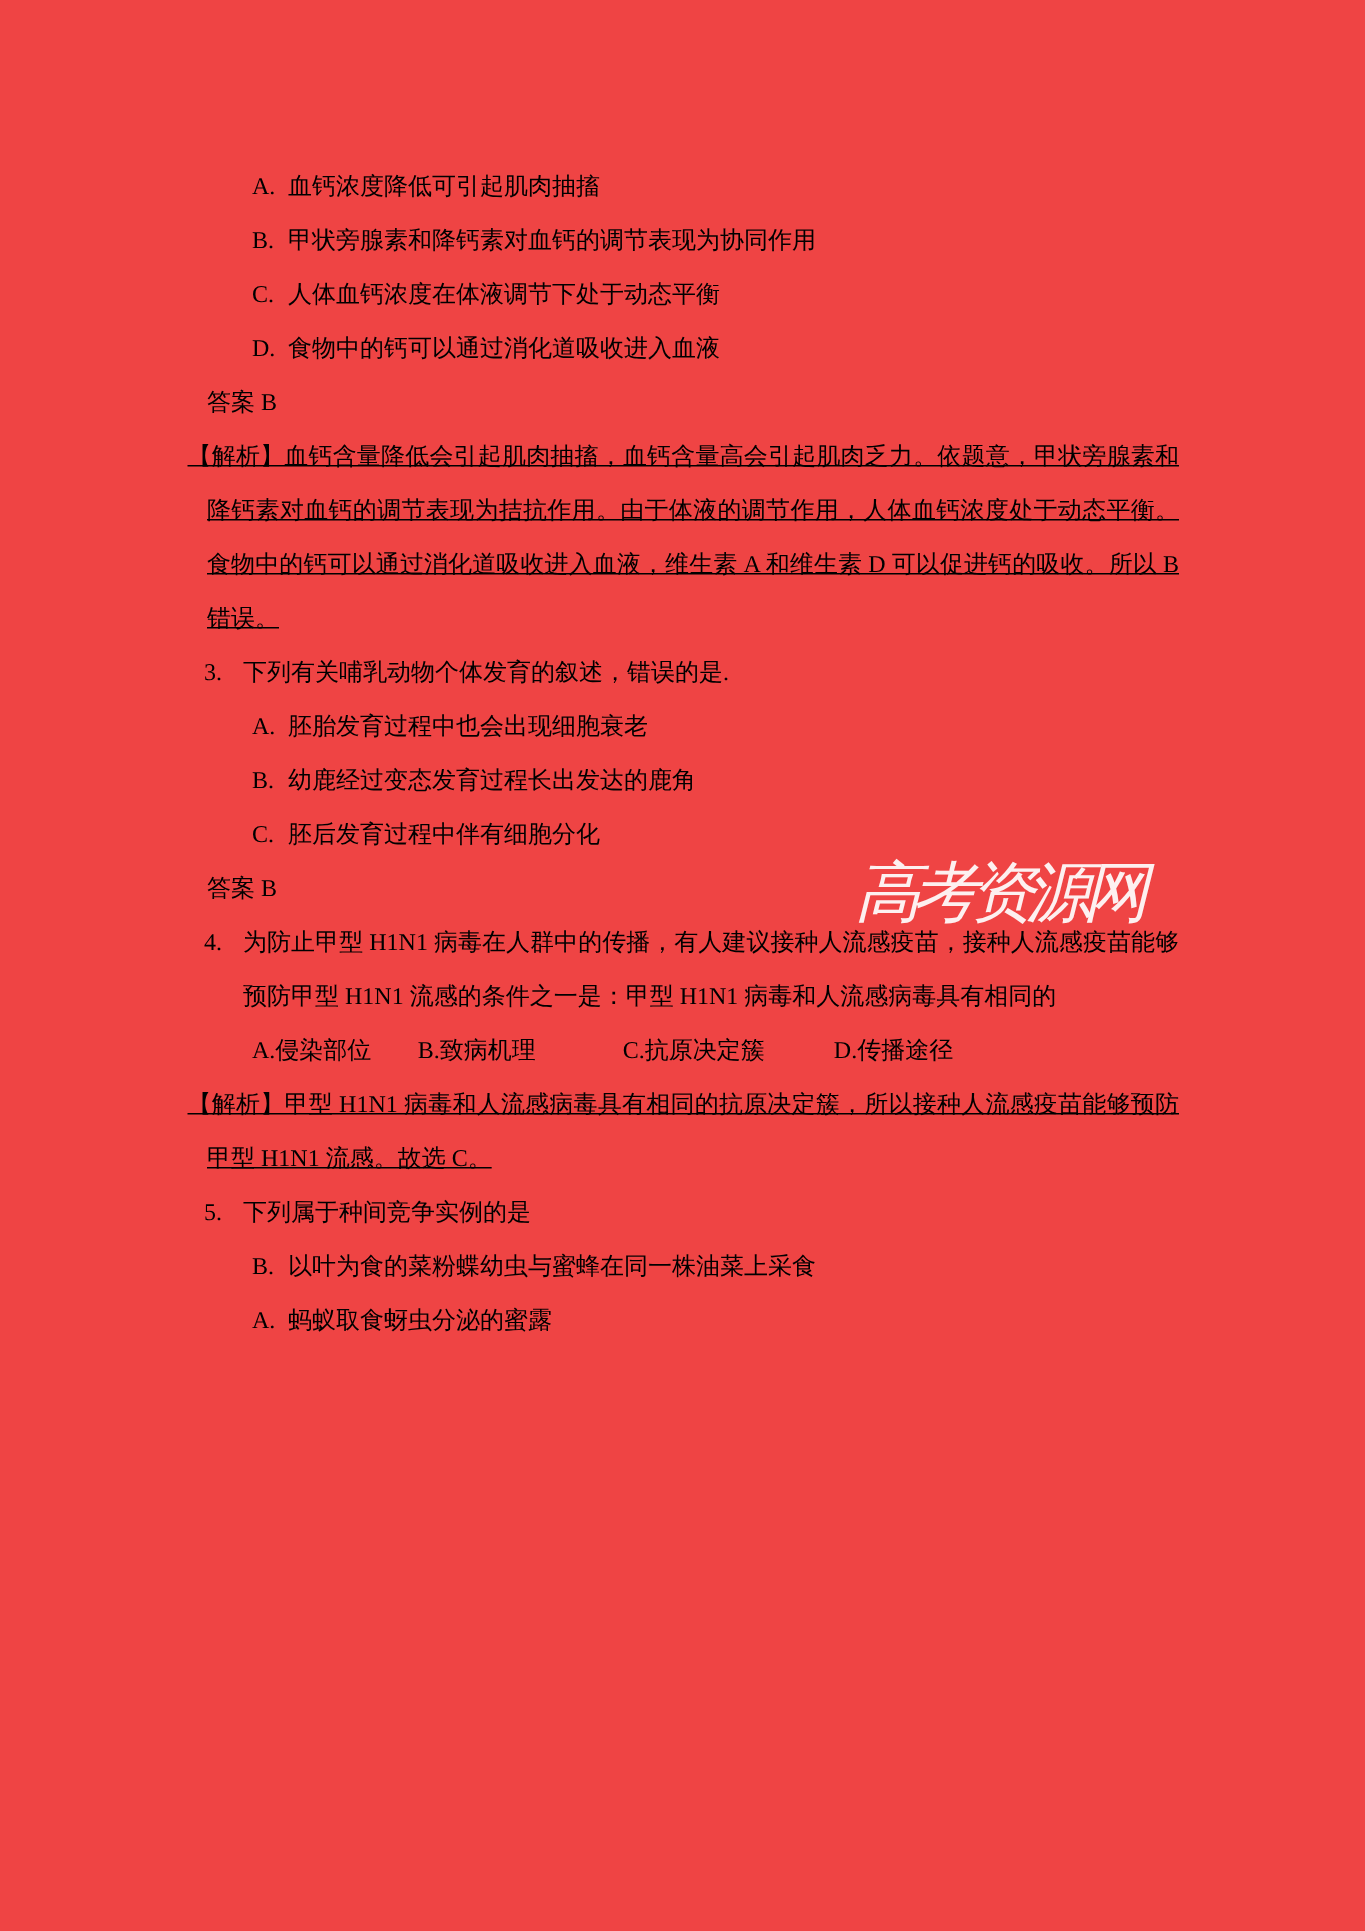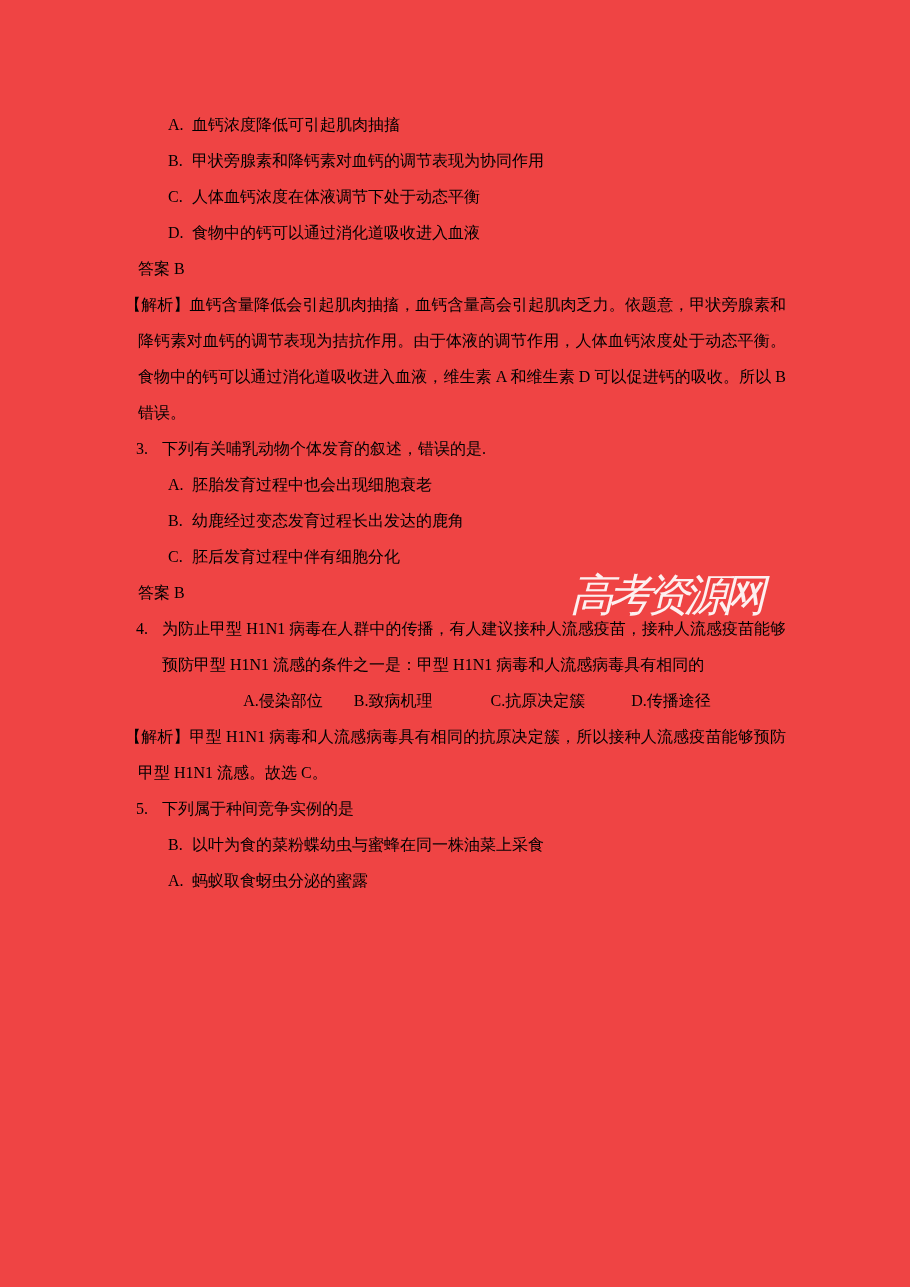--- a/index.html
+++ b/index.html
@@ -39,22 +39,23 @@
     text-indent: -26px;
   }
   .q-number { display: inline-block; width: 26px; text-indent: 0; }
   .option { padding-left: 32px; }
   .opt-label { display: inline-block; width: 24px; }
   .answer { padding-left: 2px; }
   .analysis {
     text-align: justify;
     padding-left: 2px;
     text-indent: -13px;
+    text-decoration: underline;
   }
-  .opt-row { white-space: nowrap; text-align: center; }
+  .opt-row { white-space: nowrap; }
   .opt-row .opt-item:nth-child(1) { margin-left: 32px; }
   .opt-row .opt-item:nth-child(2) { margin-left: 31px; }
   .opt-row .opt-item:nth-child(3) { margin-left: 58px; }
   .opt-row .opt-item:nth-child(4) { margin-left: 46px; }
 </style>
 </head>
 <body>
 
 <div class="page" style="background: #ef4444; color: rgb(0, 0, 0);">
   <div class="watermark" style="color: rgb(253, 240, 240);">高考资源网</div>

